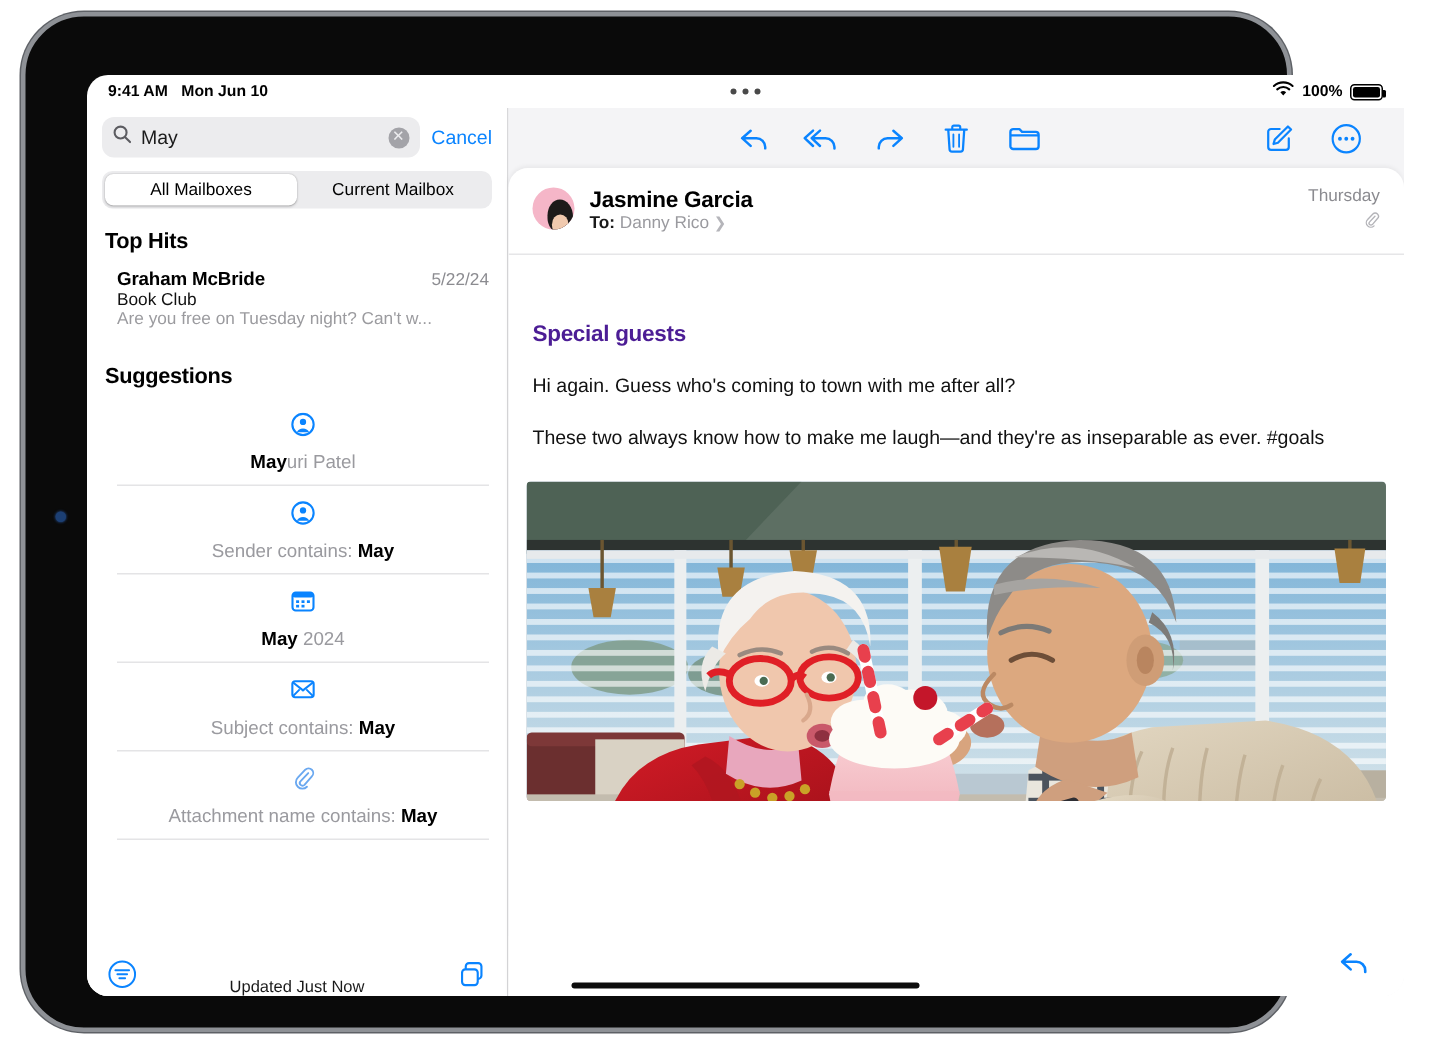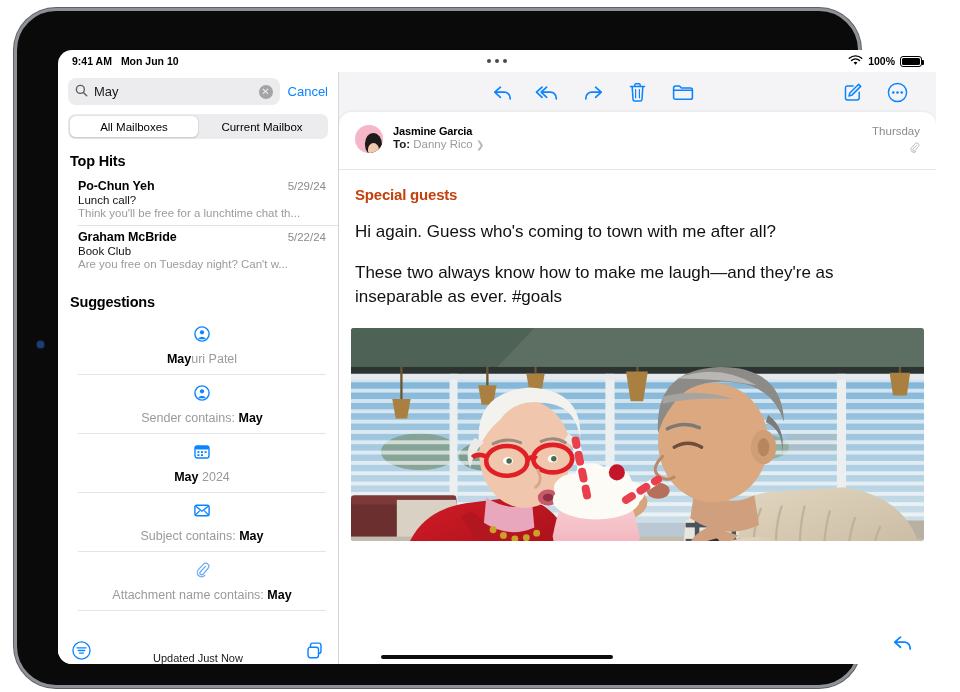--- a/index.html
+++ b/index.html
@@ -155,32 +155,32 @@
   }
   .avatar .hair {
     position:absolute; right:1px; bottom:-2px; width:17px; height:22px;
     background:#1d1b1a; border-radius:48% 52% 40% 45%;
   }
   .avatar .face {
     position:absolute; right:4px; bottom:-3px; width:11px; height:13px;
     background:#f0c9ae; border-radius:50% 50% 45% 45%;
   }
   .mh-names { display:flex; flex-direction:column; gap:1px; }
-  .mh-from { font-size:11px; font-weight:bold; color:#000; letter-spacing:-.15px; }
+  .mh-from { font-size:15px; font-weight:bold; color:#000; letter-spacing:-.15px; }
   .mh-to { font-size:11.5px; color:#9a9a9f; }
   .mh-to b { color:#1a1a1a; font-weight:bold; }
   .mh-chev { color:#b5b5ba; font-size:10px; }
   .mh-right { margin-left:auto; display:flex; flex-direction:column; align-items:flex-end; gap:3px; }
   .mh-day { font-size:11.5px; color:#8b8b90; }
 
   .divider { height:1px; background:#e6e6e8; margin:0 0 0 0; }
 
   .mail-body { padding:16px 16px 0 16px; }
-  .mail-subject { font-size:15px; font-weight:bold; color:#c2410c; letter-spacing:-.2px; }
-  .mail-p { font-size:17px; color:#111; line-height:1.42; margin-top:17px; }
+  .mail-subject { font-size:15px; font-weight:bold; color:#4c1d95; letter-spacing:-.2px;margin-top:28px; }
+  .mail-p { font-size:13px; color:#111; line-height:1.42; margin-top:17px; }
 
   
   .photo-wrap {
     margin:19px 12px 0 12px; height:213px; border-radius:3px; overflow:hidden;
     position:relative; background:#b9c8d2;
   }
   .photo { position:absolute; inset:0; }
 
   #detail-bottom {
     position:absolute; left:0; right:0; bottom:0; height:40px;
@@ -245,28 +245,20 @@
           <span class="cancel-btn">Cancel</span>
         </div>
 
         <div class="segmented">
           <div class="seg active">All Mailboxes</div>
           <div class="seg">Current Mailbox</div>
         </div>
 
         <div class="section-title">Top Hits</div>
 
-        <div class="hit">
-          <div class="hit-top">
-            <span class="hit-name">Po-Chun Yeh</span>
-            <span class="hit-date">5/29/24</span>
-          </div>
-          <div class="hit-subject">Lunch call?</div>
-          <div class="hit-preview">Think you'll be free for a lunchtime chat th...</div>
-        </div>
 
         <div class="hit">
           <div class="hit-top">
             <span class="hit-name">Graham McBride</span>
             <span class="hit-date">5/22/24</span>
           </div>
           <div class="hit-subject">Book Club</div>
           <div class="hit-preview">Are you free on Tuesday night? Can't w...</div>
         </div>
 

